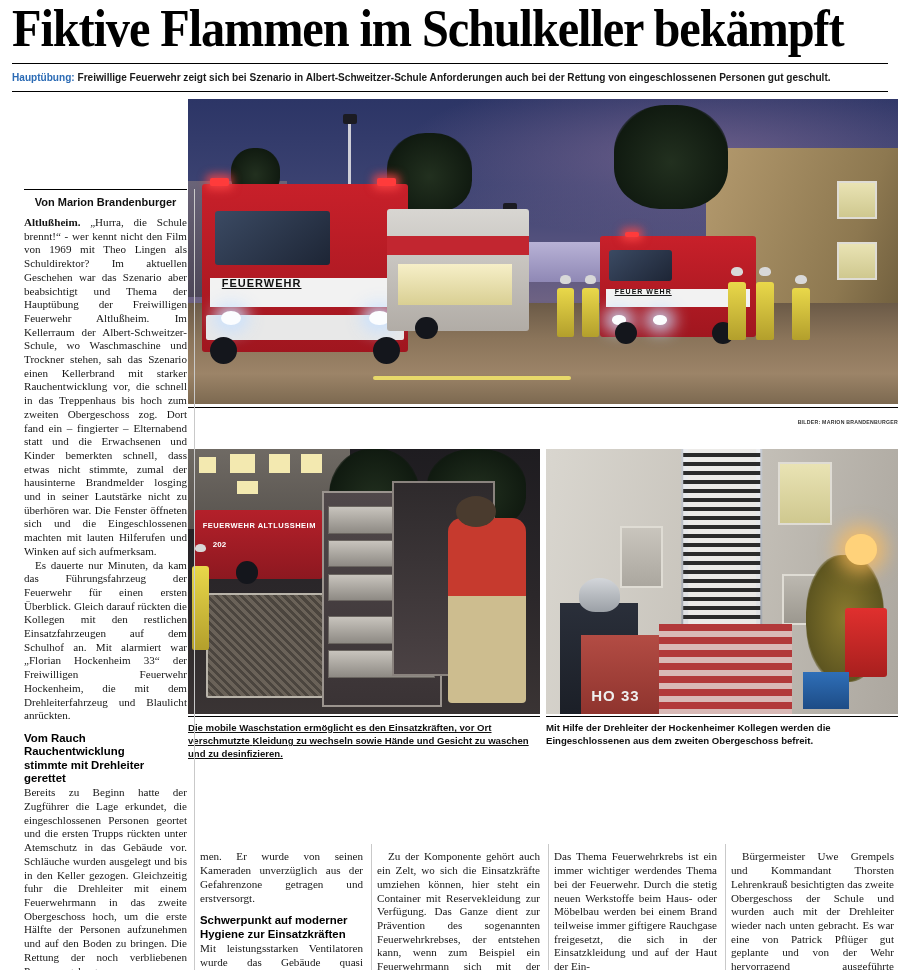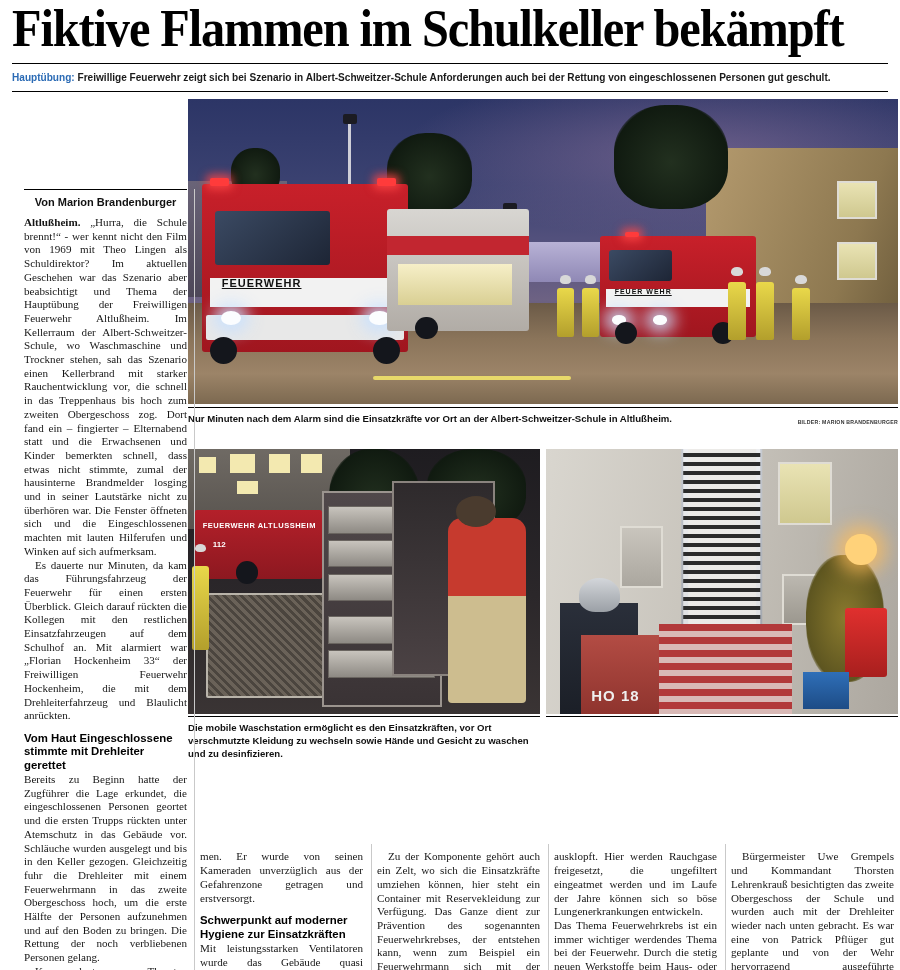--- a/index.html
+++ b/index.html
@@ -394,55 +394,54 @@
 
     <div class="ff" style="left:76%;top:60%;width:2.6%;height:19%;"></div>
     <div class="ff" style="left:80%;top:60%;width:2.6%;height:19%;"></div>
     <div class="ff" style="left:85%;top:62%;width:2.6%;height:17%;"></div>
     <div class="ff" style="left:52%;top:62%;width:2.4%;height:16%;"></div>
     <div class="ff" style="left:55.5%;top:62%;width:2.4%;height:16%;"></div>
     <div class="hose" style="left:26%;bottom:8%;width:28%;"></div>
   </div>
 
   <div class="photo-rule" style="left:188px;top:405px;width:710px;"></div>
-  <div class="cap" style="left:188px;top:411px;width:600px;">Nur Minuten nach dem Alarm sind die Einsatzkräfte vor Ort an der Albert-Schweitzer-Schule in Altlußheim.</div>
   <div class="credit" style="left:760px;top:417px;width:138px;">BILDER: MARION BRANDENBURGER</div>
 
   <div class="photo" style="left:188px;top:447px;width:352px;height:265px;">
     <div class="p2bg"></div>
     <div class="p2school"></div>
     <div class="win" style="left:3%;top:3%;width:5%;height:6%;"></div>
     <div class="win" style="left:12%;top:2%;width:7%;height:7%;"></div>
     <div class="win" style="left:23%;top:2%;width:6%;height:7%;"></div>
     <div class="win" style="left:32%;top:2%;width:6%;height:7%;"></div>
     <div class="win" style="left:14%;top:12%;width:6%;height:5%;"></div>
     <div class="tree" style="left:40%;top:0%;width:26%;height:38%;"></div>
     <div class="tree" style="left:68%;top:0%;width:28%;height:30%;"></div>
 
     <div class="p2truck">
       <span class="lbl">FEUERWEHR ALTLUSSHEIM</span>
-      <span class="lbl2">112</span>
+      <span class="lbl2">202</span>
       <div class="wheel" style="left:32%;width:18%;padding-top:18%;"></div>
     </div>
 
     <div class="cage"></div>
     <div class="cabinet">
       <div class="drawer" style="top:6%;"></div>
       <div class="drawer" style="top:22%;"></div>
       <div class="drawer" style="top:38%;"></div>
       <div class="drawer" style="top:58%;"></div>
       <div class="drawer" style="top:74%;"></div>
     </div>
     <div class="washbox"></div>
     <div class="person"></div>
     <div class="ff" style="left:1%;top:44%;width:5%;height:32%;"></div>
   </div>
 
   <div class="photo-rule" style="left:188px;top:714px;width:352px;"></div>
-  <div class="cap" style="left:188px;top:720px;width:352px;">
+  <div class="cap" style="left:188px;top:720px;width:352px;text-decoration:underline;">
     <span>Die mobile Waschstation ermöglicht es den Einsatzkräften, vor Ort verschmutzte</span>
     <span>Kleidung zu wechseln sowie Hände und Gesicht zu waschen und zu desinfizieren.</span>
   </div>
 
   <div class="photo" style="left:546px;top:447px;width:352px;height:265px;">
     <div class="p3bg"></div>
     <div class="p3wall"></div>
     <div class="p3win" style="left:66%;top:5%;width:14%;height:22%;"></div>
     <div class="p3win" style="left:21%;top:29%;width:11%;height:22%;background:linear-gradient(#c9c5bd,#aba79f);"></div>
     <div class="p3win" style="left:67%;top:47%;width:12%;height:18%;background:linear-gradient(#bcb8b0,#9c988f);"></div>
@@ -452,58 +451,61 @@
 
     <div class="ladder">
       <div class="lrail" style="left:6%;"></div>
       <div class="lrail" style="right:6%;"></div>
       <div class="rungs"></div>
     </div>
     <div class="ladderbase"></div>
 
     <div class="p3ff"></div>
     <div class="p3panel">
-      <span>HO 18</span>
+      <span>HO 33</span>
     </div>
     <div class="p3red"></div>
     <div class="p3blue"></div>
   </div>
 
   <div class="photo-rule" style="left:546px;top:714px;width:352px;"></div>
+  <div class="cap" style="left:546px;top:720px;width:352px;">
+    <span>Mit Hilfe der Drehleiter der Hockenheimer Kollegen werden die Eingeschlossenen</span>
+    <span>aus dem zweiten Obergeschoss befreit.</span>
+  </div>
 
   <div class="body-grid">
 
     <div class="col" style="left:12px;top:97px;height:862px;">
       <div class="byline-rule"></div>
       <div class="byline">Von Marion Brandenburger</div>
       <p class="first"><span class="dl">Altlußheim.</span><span> „Hurra, die Schule brennt!“ - wer kennt nicht den Film von 1969 mit Theo Lingen als Schuldirektor? Im aktuellen Geschehen war das Szenario aber beabsichtigt und Thema der Hauptübung der Freiwilligen Feuerwehr Altlußheim. Im Kellerraum der Albert-Schweitzer-Schule, wo Waschmaschine und Trockner stehen, sah das Szenario einen Kellerbrand mit starker Rauchentwicklung vor, die schnell in das Treppenhaus bis hoch zum zweiten Obergeschoss zog. Dort fand ein – fingierter – Elternabend statt und die Erwachsenen und Kinder bemerkten schnell, dass etwas nicht stimmte, zumal der hausinterne Brandmelder losging und in seiner Lautstärke nicht zu überhören war. Die Fenster öffneten sich und die Eingeschlossenen machten mit lauten Hilferufen und Winken auf sich aufmerksam.</span></p>
       <p>Es dauerte nur Minuten, da kam das Führungsfahrzeug der Feuerwehr für einen ersten Überblick. Gleich darauf rückten die Kollegen mit den restlichen Einsatzfahrzeugen auf dem Schulhof an. Mit alarmiert war „Florian Hockenheim 33“ der Freiwilligen Feuerwehr Hockenheim, die mit dem Drehleiterfahrzeug und Blaulicht anrückten.</p>
       <div class="subhd">
-        <span>Vom Haut Eingeschlossene</span><br>
+        <span>Vom Rauch Rauchentwicklung</span><br>
         <span>stimmte mit Drehleiter gerettet</span>
       </div>
       <p class="first">Bereits zu Beginn hatte der Zugführer die Lage erkundet, die eingeschlossenen Personen geortet und die ersten Trupps rückten unter Atemschutz in das Gebäude vor. Schläuche wurden ausgelegt und bis in den Keller gezogen. Gleichzeitig fuhr die Drehleiter mit einem Feuerwehrmann in das zweite Obergeschoss hoch, um die erste Hälfte der Personen aufzunehmen und auf den Boden zu bringen. Die Rettung der noch verbliebenen Personen gelang.</p>
       <p>Kommandant Thorsten Lehrenkrauß erklärte die Situation den Besuchern und Gemeinderäten, die sich mittlerweile auf dem Schulhof eingefunden hatten. „Wir sind mit allem vor Ort außer unserem Boot“, teilte der Kommandant mit. Bei einem derartigen Einsatz werde immer alles technische Gerät aufgefahren. Die Einsatzkräfte hatten den Brandherd entdeckt, was nicht einfach war. Der Qualm war so dicht, dass man die Hand nicht vor Augen sah. Ein Feuerwehrmann bekam Kreislaufprobleme, natürlich auch Teil der Übung, und brach zusam-</p>
     </div>
 
     <div class="col" style="left:188px;top:758px;height:201px;">
       <p class="first">men. Er wurde von seinen Kameraden unverzüglich aus der Gefahrenzone getragen und erstversorgt.</p>
       <div class="subhd">
         <span>Schwerpunkt auf moderner</span><br>
         <span>Hygiene zur Einsatzkräften</span>
       </div>
       <p class="first">Mit leistungsstarken Ventilatoren wurde das Gebäude quasi „durchgepustet“ und die Räume sowie das Treppenhaus konnten zügig entraucht werden. Bei diesem Einsatz war auch wichtig, die Hygienekomponente durchzuspielen. Im neuen GWT-Fahrzeug sind mehrere Rollcontainer mit mobilen Waschbecken, womit die Einsatzkräfte im An-</p>
     </div>
 
     <div class="col" style="left:365px;top:758px;height:201px;">
       <p>Zu der Komponente gehört auch ein Zelt, wo sich die Einsatzkräfte umziehen können, hier steht ein Container mit Reservekleidung zur Verfügung. Das Ganze dient zur Prävention des sogenannten Feuerwehrkrebses, der entstehen kann, wenn zum Beispiel ein Feuerwehrmann sich mit der schmutzigen Einsatzkleidung ins Fahrzeug zur Heimfahrt setzt oder auch nur die Jacke</p>
     </div>
 
     <div class="col" style="left:542px;top:758px;height:201px;">
-      <p class="first">ausklopft. Hier werden Rauchgase freigesetzt, die ungefiltert eingeatmet werden und im Laufe der Jahre können sich so böse Lungenerkrankungen entwickeln.</p>
       <p class="first">Das Thema Feuerwehrkrebs ist ein immer wichtiger werdendes Thema bei der Feuerwehr. Durch die stetig neuen Werkstoffe beim Haus- oder Möbelbau werden bei einem Brand teilweise immer giftigere Rauchgase freigesetzt, die sich in der Einsatzkleidung und auf der Haut der Ein-</p>
     </div>
 
     <div class="col" style="left:719px;top:758px;height:201px;">
       <p>Bürgermeister Uwe Grempels und Kommandant Thorsten Lehrenkrauß besichtigten das zweite Obergeschoss der Schule und wurden auch mit der Drehleiter wieder nach unten gebracht. Es war eine von Patrick Pflüger gut geplante und von der Wehr hervorragend ausgeführte Hauptübung der Altlußheimer, deren Dank auch den Hockenheimer Kameraden für die Mitwirkung galt.</p>
     </div>
 
     <div class="vrule" style="left:182px;top:97px;height:862px;"></div>
     <div class="vrule" style="left:359px;top:752px;height:207px;"></div>
     <div class="vrule" style="left:536px;top:752px;height:207px;"></div>

